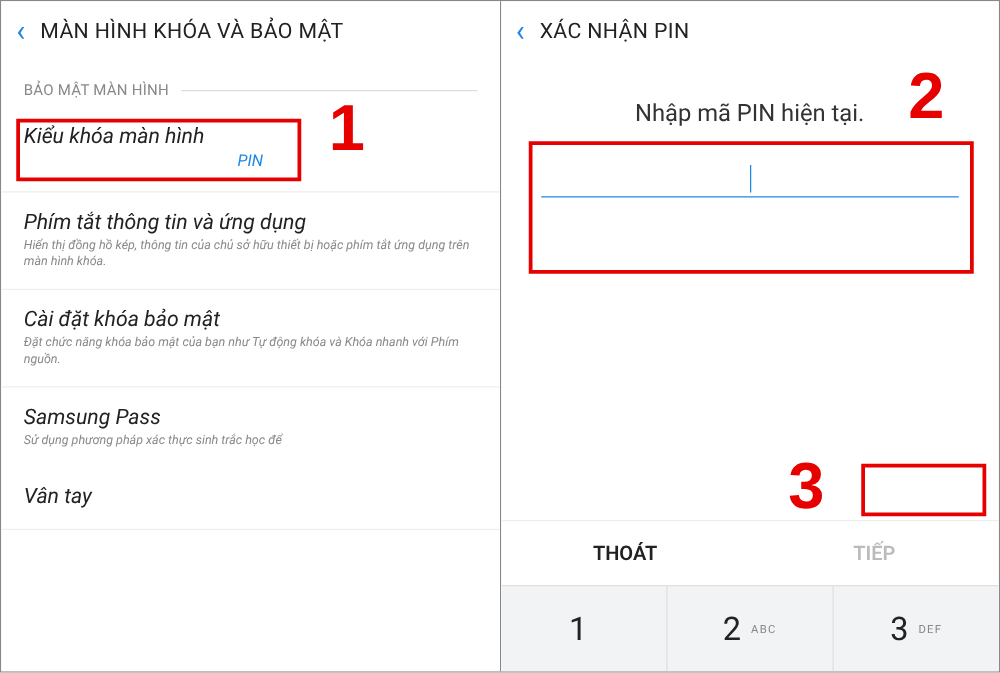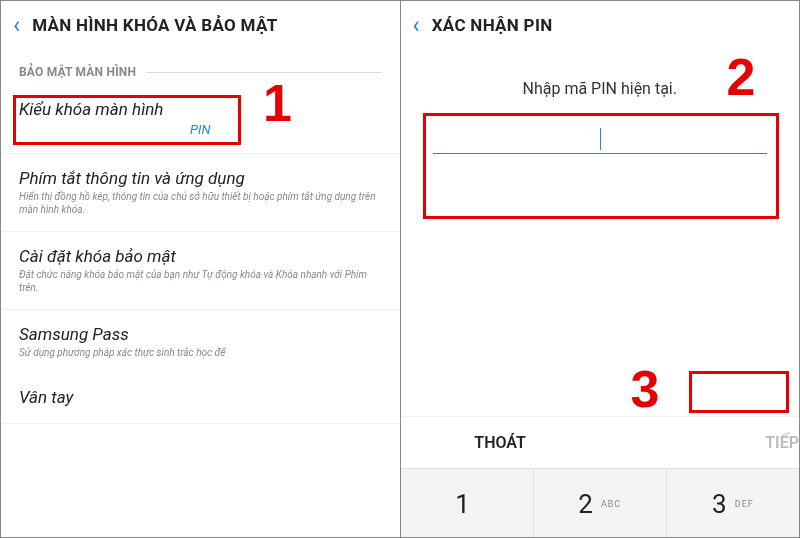--- a/index.html
+++ b/index.html
@@ -2,37 +2,37 @@
 <html><head>
 <meta charset="utf-8">
 <style>
   * { box-sizing: border-box; margin: 0; padding: 0; }
   body { font-family: -apple-system, Roboto, "Segoe UI", sans-serif; background: #fff; }
   .container { width: 800px; height: 538px; display: flex; border: 1px solid #888; background: #fff; position: relative; }
   .pane { flex: 1; position: relative; background: #fff; overflow: hidden; }
   .pane-left { border-right: 1px solid #888; }
   .header { display: flex; align-items: center; padding: 10px 12px 8px 12px; }
   .back-icon { color: #1e88e5; font-size: 24px; margin-right: 12px; display: inline-block; }
-  .header-title { font-size: 17px; font-weight: 700; color: #222; letter-spacing: 0.3px; }
-  .section-label { font-size: 12px; color: #888; padding: 18px 18px 6px 18px; letter-spacing: 0.2px; display:flex; align-items:center;font-weight:bold; }
+  .header-title { font-size: 17px; font-weight: 400; color: #222; letter-spacing: 0.3px; }
+  .section-label { font-size: 12px; color: #888; padding: 18px 18px 6px 18px; letter-spacing: 0.2px; display:flex; align-items:center; }
   .section-label::after { content:""; flex:1; height:1px; background:#ddd; margin-left:10px; }
   .list-item { padding: 14px 18px 14px 18px; border-bottom: 1px solid #eee; font-style: italic; }
   .item-title { font-size: 17px; color: #222; margin-bottom: 2px; }
   .item-sub { font-size: 10px; color: #888; line-height: 1.35; }
   .item-sub.accent { color: #1e88e5; font-size: 13px; text-align: center; }
   .redbox { border: 3px solid #e60000; position: absolute; pointer-events: none; }
   .anno { position: absolute; color: #e60000; font-weight: 900; font-size: 52px; font-family: Arial, sans-serif; pointer-events:none; }
   
   .pin-area { text-align: center; padding: 22px 22px 10px 22px; }
-  .pin-prompt { font-size: 16px; color: #333; margin-top: 10px; margin-bottom: 26px; }
+  .pin-prompt { font-size: 19px; color: #333; margin-top: 10px; margin-bottom: 26px; }
   .pin-input-line { height: 30px; border-bottom: 1.5px solid #1e88e5; margin: 0 10px; position: relative; }
   .cursor { position:absolute; left:50%; top:4px; width:1.5px; height:22px; background:#1e88e5; }
   .actions { display:flex; border-top:1px solid #eee; }
   .action-btn { flex:1; text-align:center; padding: 16px 0; font-size:16px; font-weight:600; color:#222; }
-  .action-btn.disabled { color:#bbb;text-align:right; }
+  .action-btn.disabled { color:#bbb; }
   .keypad { background:#f1f3f4; }
   .krow { display:flex; border-top:1px solid #e0e0e0; }
   .key { flex:1; text-align:center; padding: 20px 0 18px 0; position:relative; border-right:1px solid #e0e0e0; }
   .key:last-child { border-right:none; }
   .knum { font-size:26px; color:#222; display:inline-block; }
   .klet { font-size:9px; color:#888; letter-spacing:1px; margin-left:8px; vertical-align: 6px; }
   .bottom-wrap { position:absolute; bottom:0; left:0; right:0; }
 </style>
 </head>
 <body>
@@ -51,21 +51,21 @@
     <div class="list-item">
       <div class="item-title">Kiểu khóa màn hình</div>
       <div class="item-sub accent">PIN</div>
     </div>
     <div class="list-item">
       <div class="item-title">Phím tắt thông tin và ứng dụng</div>
       <div class="item-sub">Hiển thị đồng hồ kép, thông tin của chủ sở hữu thiết bị hoặc phím tắt ứng dụng trên màn hình khóa.</div>
     </div>
     <div class="list-item">
       <div class="item-title">Cài đặt khóa bảo mật</div>
-      <div class="item-sub">Đặt chức năng khóa bảo mật của bạn như Tự động khóa và Khóa nhanh với Phím trên.</div>
+      <div class="item-sub">Đặt chức năng khóa bảo mật của bạn như Tự động khóa và Khóa nhanh với Phím nguồn.</div>
     </div>
     <div class="list-item" style="border-bottom:none;">
       <div class="item-title">Samsung Pass</div>
       <div class="item-sub">Sử dụng phương pháp xác thực sinh trắc học để</div>
     </div>
     <div class="list-item">
       <div class="item-title">Vân tay</div>
     </div>
 
     <div class="redbox" style="left:12px; top:94px; width:228px; height:50px;"></div>

